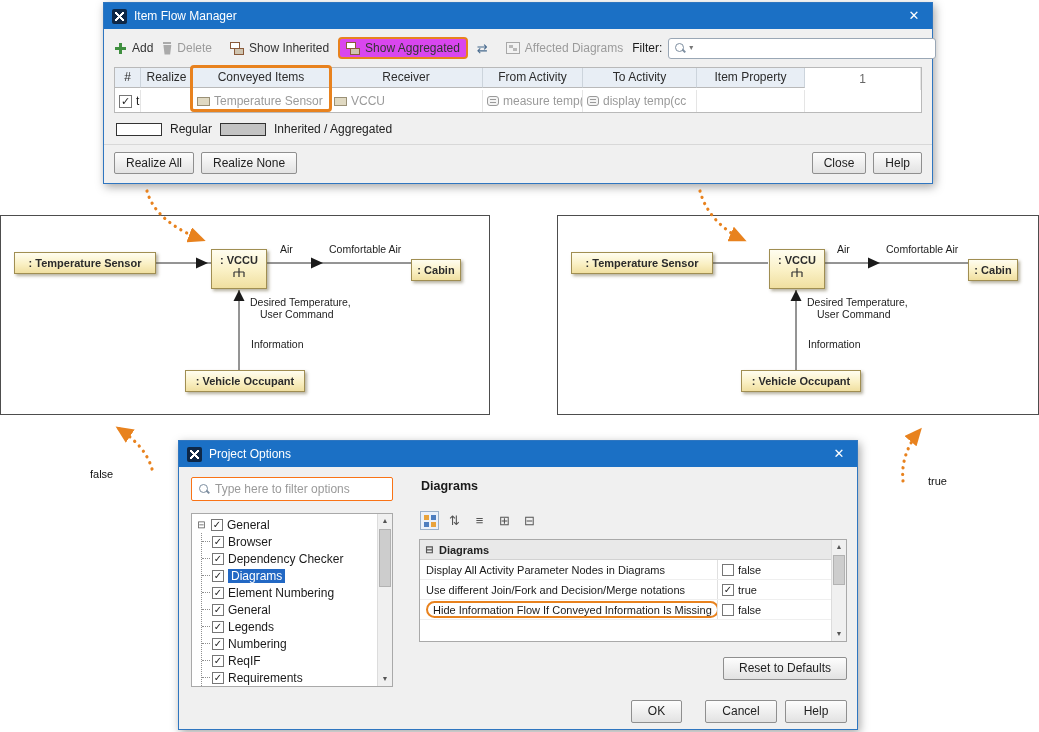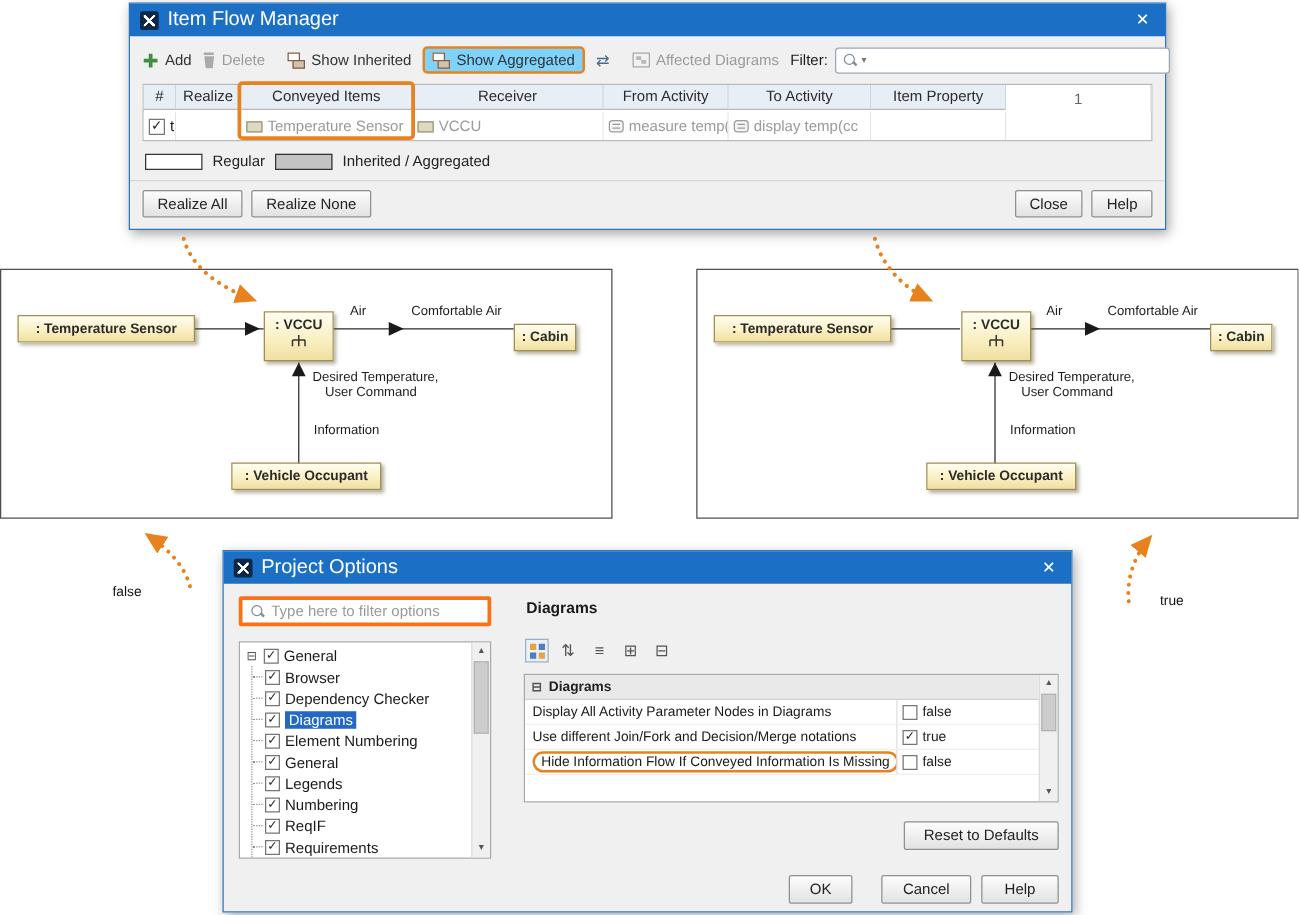--- a/index.html
+++ b/index.html
@@ -2,36 +2,36 @@
 <html><head>
 <meta charset="utf-8">
 <style>
   *{margin:0;padding:0;box-sizing:border-box}
   body{font-family:"Liberation Sans",sans-serif;background:#fff}
   .stage{position:relative;width:1039px;height:732px;background:#fff;overflow:hidden;font-size:12px;color:#1a1a1a}
 
   
   .dialog{position:absolute;background:#f0f0f0;border:1px solid #2f76c0;box-shadow:2px 3px 9px rgba(0,0,0,.35)}
   .titlebar{height:26px;background:#1b70c5;display:flex;align-items:center;padding:0 6px 0 8px;gap:7px}
-  .titlebar .title{color:#fff;font-size:16px}
+  .titlebar .title{color:#fff;font-size:12px}
   .close-btn{margin-left:auto;color:#fff;font-size:13px;width:24px;height:22px;line-height:22px;text-align:center;cursor:pointer}
   .app-icon{width:15px;height:15px;background:#0e2746;border-radius:2px;position:relative;flex:none}
   .app-icon::before{content:"";position:absolute;inset:3px;
     background:linear-gradient(45deg,transparent 42%,#fff 42%,#fff 58%,transparent 58%),
                linear-gradient(-45deg,transparent 42%,#fff 42%,#fff 58%,transparent 58%)}
   .btn{display:inline-block;background:linear-gradient(#fdfdfd,#e2e2e2);border:1px solid #8f8f8f;border-radius:2px;
        padding:3px 11px;font-size:12px;color:#222;text-align:center;white-space:nowrap;cursor:pointer}
 
   
   .ifm{left:103px;top:2px;width:830px;height:182px}
   .ifm-toolbar{display:flex;align-items:center;padding:8px 10px 6px;gap:9px;font-size:12px}
   .tb-item{display:inline-flex;align-items:center;gap:5px;color:#333;cursor:pointer;white-space:nowrap}
   .tb-item.disabled{color:#9b9b9b}
   .tb-sep{width:1px;height:18px;background:#c9c9c9}
-  .hl-orange{border:2px solid #e8821e;border-radius:4px;background:#7dd3fc;padding:2px 6px;display:inline-flex;align-items:center;gap:5px}
+  .hl-orange{border:2px solid #e8821e;border-radius:4px;background:#d946ef;padding:2px 6px;display:inline-flex;align-items:center;gap:5px}
   .glyph{font-size:13px;line-height:1;color:#4a6c8f}
   .filter-box{margin-left:auto;display:flex;align-items:center;gap:6px}
   .search-field{width:268px;height:21px;background:#fff;border:1px solid #9aa7b5;border-radius:3px;display:flex;align-items:center;padding:0 5px;gap:3px}
   .search-field input{border:none;outline:none;flex:1;font-size:12px;background:transparent;min-width:0}
   .mag{width:12px;height:12px;position:relative;display:inline-block;flex:none}
   .mag::before{content:"";position:absolute;left:1px;top:1px;width:7px;height:7px;border:1.5px solid #7d8ea0;border-radius:50%}
   .mag::after{content:"";position:absolute;left:8px;top:8px;width:4px;height:1.5px;background:#7d8ea0;transform:rotate(45deg)}
   .caret{font-size:8px;color:#777;line-height:1}
 
   .add-icon{width:13px;height:13px;position:relative;flex:none}
@@ -81,21 +81,21 @@
   .dlabel{position:absolute;font-size:10.5px;color:#1d1d1d;white-space:nowrap}
   .anno{position:absolute;font-size:11px;color:#111}
 
   
   .overlay{position:absolute;left:0;top:0;pointer-events:none;z-index:9}
   .oarrow{fill:none;stroke:#e8821e;stroke-width:3.2;stroke-linecap:round;stroke-dasharray:0.1 6.5;marker-end:url(#ah)}
 
   
   .po{left:178px;top:440px;width:680px;height:290px}
   .po-body{position:relative;height:264px}
-  .po-search{position:absolute;left:12px;top:10px;width:202px;height:24px;background:#fff;border:3px solid #f97316;border-radius:2px;
+  .po-search{position:absolute;left:12px;top:10px;width:202px;height:24px;background:#fff;border:1px solid #f97316;border-radius:2px;
              display:flex;align-items:center;gap:5px;padding:0 6px}
   .po-search input{border:none;outline:none;flex:1;font-size:12px;min-width:0;color:#444}
   .po-search input::placeholder{color:#9a9a9a}
   .po-heading{position:absolute;left:242px;top:12px;font-size:12.5px;font-weight:bold;color:#1a1a1a}
 
   .tree{position:absolute;left:12px;top:46px;width:202px;height:174px;background:#fff;border:1px solid #a9a9a9;font-size:12px;overflow:hidden}
   .tree-inner{padding:2px 0 0 4px;margin-right:15px}
   .tree-row{height:17px;display:flex;align-items:center;gap:4px;white-space:nowrap;cursor:pointer}
   .expander{font-size:10px;color:#555;width:11px;text-align:center;flex:none}
   .tree-children{margin-left:5px;border-left:1px dotted #8f8f8f}

